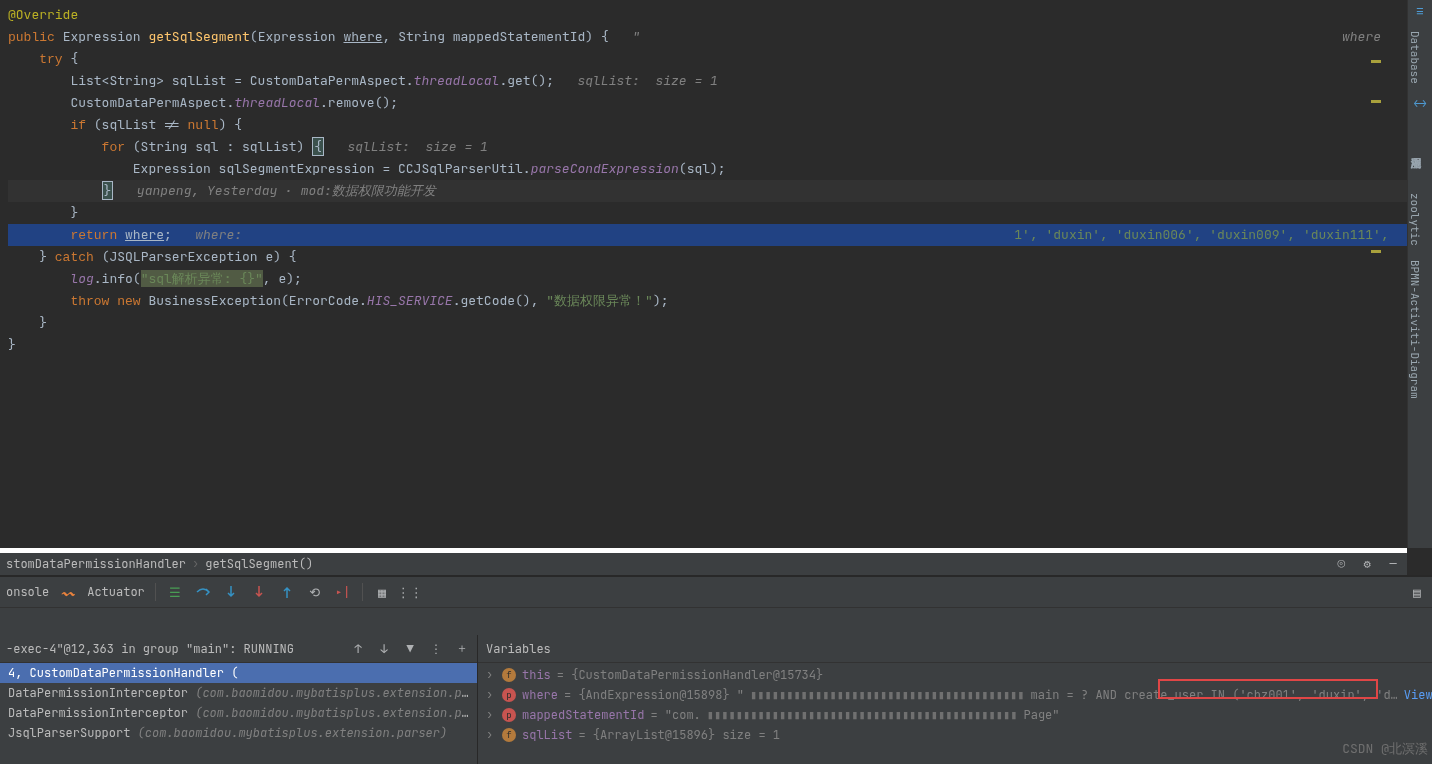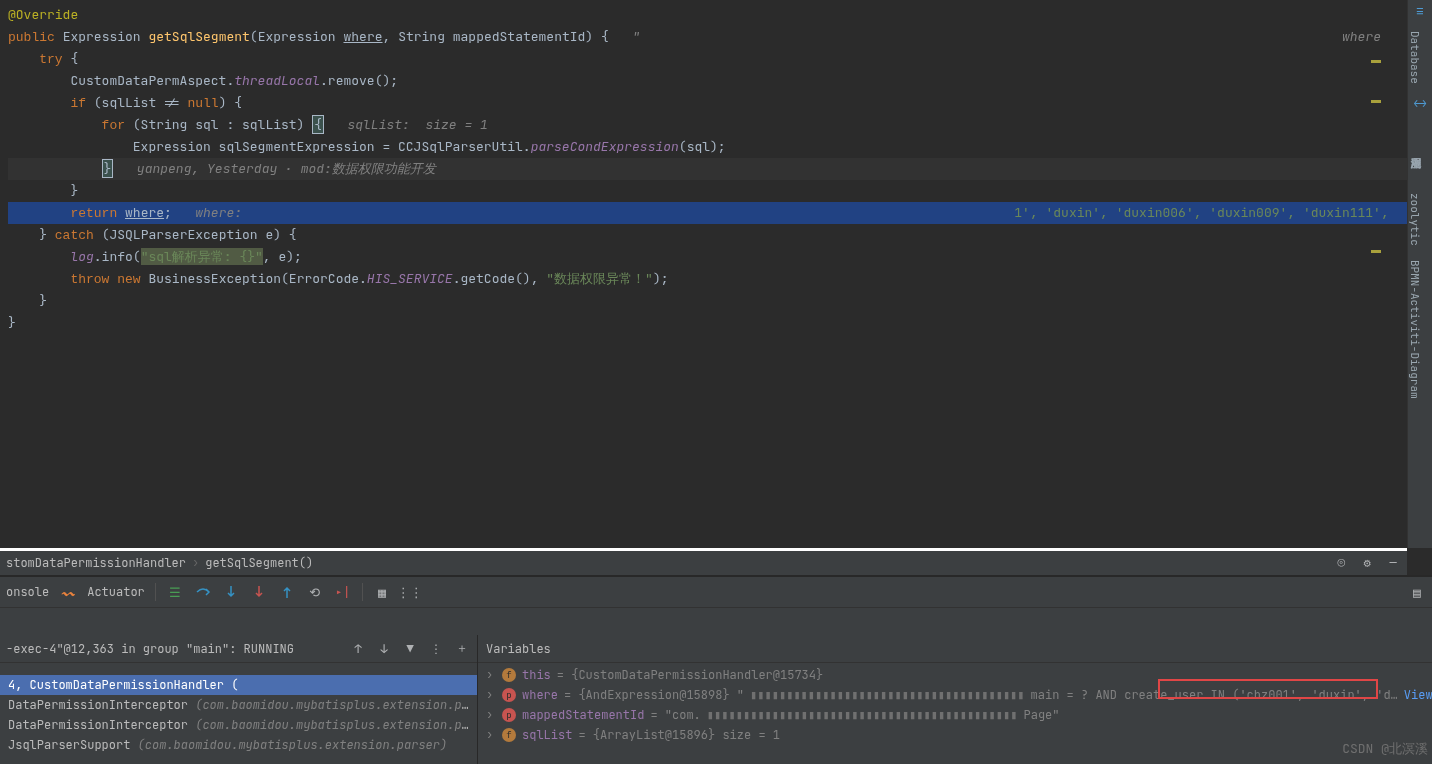--- a/index.html
+++ b/index.html
@@ -19,40 +19,40 @@
   .strhl { background: #515b44; }
   .br-match { border: 1px solid #a9b7c6; background: #3b514d; padding: 0 1px; }
 
   .right-rail { position: absolute; top: 0; right: 0; width: 25px; height: 548px; background: #3c3f41; border-left: 1px solid #323232; color: #9aa7b0; font-size: 11px; }
   .rail-item { height: 70px; display: flex; align-items: center; justify-content: center; writing-mode: vertical-rl; cursor: pointer; }
   .rail-icon { height: 22px; display: flex; align-items: center; justify-content: center; }
   .rail-db { color: #4e9bd4; font-size: 14px; }
   .marker { position: absolute; right: 26px; width: 10px; height: 3px; }
   .marker.y { background: #a9a13c; }
 
-  .breadcrumb { position: absolute; top: 548px; left: 0; right: 25px; height: 27px; background: #3c3f41; border-top: 3px solid #ffffff; display: flex; align-items: center; padding: 0 6px; color: #bbbbbb; font-size: 12px; }
+  .breadcrumb { position: absolute; top: 548px; left: 0; right: 25px; height: 27px; background: #3c3f41; border-top: 5px solid #ffffff; display: flex; align-items: center; padding: 0 6px; color: #bbbbbb; font-size: 12px; }
   .bc-sep { margin: 0 6px; color: #666; }
   .bc-right { margin-left: auto; display: flex; gap: 10px; align-items: center; }
   .bc-ico { width: 16px; height: 16px; display: inline-flex; align-items: center; justify-content: center; color: #afb1b3; cursor: pointer; }
 
   .dbg-toolbar { position: absolute; top: 575px; left: 0; right: 0; height: 60px; background: #3c3f41; border-top: 2px solid #282828; }
   .dbg-row1 { height: 30px; display: flex; align-items: center; gap: 10px; padding: 9px 6px; }
   .dbg-row2 { height: 30px; display: flex; align-items: center; gap: 12px; padding: 0 10px; border-top: 1px solid #323232; }
   .dbg-row1 .spacer { flex: 1; }
   .tb-ico { width: 18px; height: 18px; display: inline-flex; align-items: center; justify-content: center; color: #afb1b3; cursor: pointer; }
   .tb-ico svg { width: 16px; height: 16px; }
   .tb-sep { width: 1px; height: 18px; background: #515151; }
   .tab { color: #bbbbbb; font-size: 12px; }
   .act-ico { color: #e8823d; }
 
   .dbg-body { position: absolute; top: 635px; left: 0; right: 0; bottom: 0; display: flex; background: #3c3f41; }
   .frames { width: 478px; border-right: 1px solid #282828; display: flex; flex-direction: column; }
   .frames-head { height: 28px; display: flex; align-items: center; padding: 0 6px; gap: 8px; border-bottom: 1px solid #323232; color: #bbbbbb; font-size: 12px; }
   .frames-head .sp { flex: 1; }
-  .frames-list { flex: 1; overflow: hidden; margin-top: 12px; }
+  .frames-list { flex: 1; overflow: hidden; }
   .frame { padding: 2px 8px; font-size: 12px; color: #bbb; white-space: nowrap; overflow: hidden; text-overflow: ellipsis; }
   .frame.sel { background: #4b6eaf; color: #fff; }
   .frame .pkg { color: #808080; font-style: italic; }
 
   .vars { flex: 1; display: flex; flex-direction: column; position: relative; }
   .vars-head { height: 28px; display: flex; align-items: center; padding: 0 8px; color: #bbbbbb; font-size: 12px; border-bottom: 1px solid #323232; }
   .vars-head .sp { flex: 1; }
   .vars-list { flex: 1; padding: 2px 0; }
   .var-row { display: flex; align-items: center; padding: 2px 8px; font-size: 12px; gap: 6px; white-space: nowrap; overflow: hidden; }
   .arrow { color: #808080; width: 10px; }
@@ -67,20 +67,21 @@
   .watermark { position: absolute; right: 4px; bottom: 6px; color: #6f6f6f; font-size: 13px; }
 </style>
 </head>
 <body>
 
 <div class="editor">
   <div class="code">
     <div class="line"><span class="ann">@Override</span></div>
     <div class="line"><span class="kw">public</span> <span>Expression</span> <span class="mth">getSqlSegment</span>(<span>Expression</span> <span class="und">where</span>, <span>String</span> <span>mappedStatementId</span>) {   <span class="cmt">"</span>                                                                                          <span class="cmt">where</span></div>
     <div class="line">    <span class="kw">try</span> {</div>
+    <div class="line">        <span>List&lt;String&gt; sqlList = CustomDataPermAspect.</span><span class="fld">threadLocal</span><span>.get();</span>   <span class="cmt">sqlList:  size = 1</span></div>
     <div class="line">        <span>CustomDataPermAspect.</span><span class="fld">threadLocal</span><span>.remove();</span></div>
     <div class="line">        <span class="kw">if</span><span> (sqlList != </span><span class="kw">null</span><span>) {</span></div>
     <div class="line">            <span class="kw">for</span><span> (String sql : sqlList) </span><span class="br-match">{</span>   <span class="cmt">sqlList:  size = 1</span></div>
     <div class="line">                <span>Expression sqlSegmentExpression = CCJSqlParserUtil.</span><span class="fld">parseCondExpression</span><span>(sql);</span></div>
     <div class="line curline">            <span class="br-match">}</span>   <span class="cmt">yanpeng, Yesterday · mod:数据权限功能开发</span></div>
     <div class="line">        }</div>
     <div class="line hl-return">        <span class="kw">return</span> <span class="und">where</span><span>;</span>   <span class="cmt">where:</span>                                                                                                   <span class="str">1', 'duxin', 'duxin006', 'duxin009', 'duxin111',</span></div>
     <div class="line">    } <span class="kw">catch</span><span> (JSQLParserException e) {</span></div>
     <div class="line">        <span class="fld">log</span><span>.info(</span><span class="str strhl">"sql解析异常: {}"</span><span>, e);</span></div>
     <div class="line">        <span class="kw">throw</span> <span class="kw">new</span><span> BusinessException(ErrorCode.</span><span class="fld">HIS_SERVICE</span><span>.getCode(), </span><span class="str">"数据权限异常！"</span><span>);</span></div>

